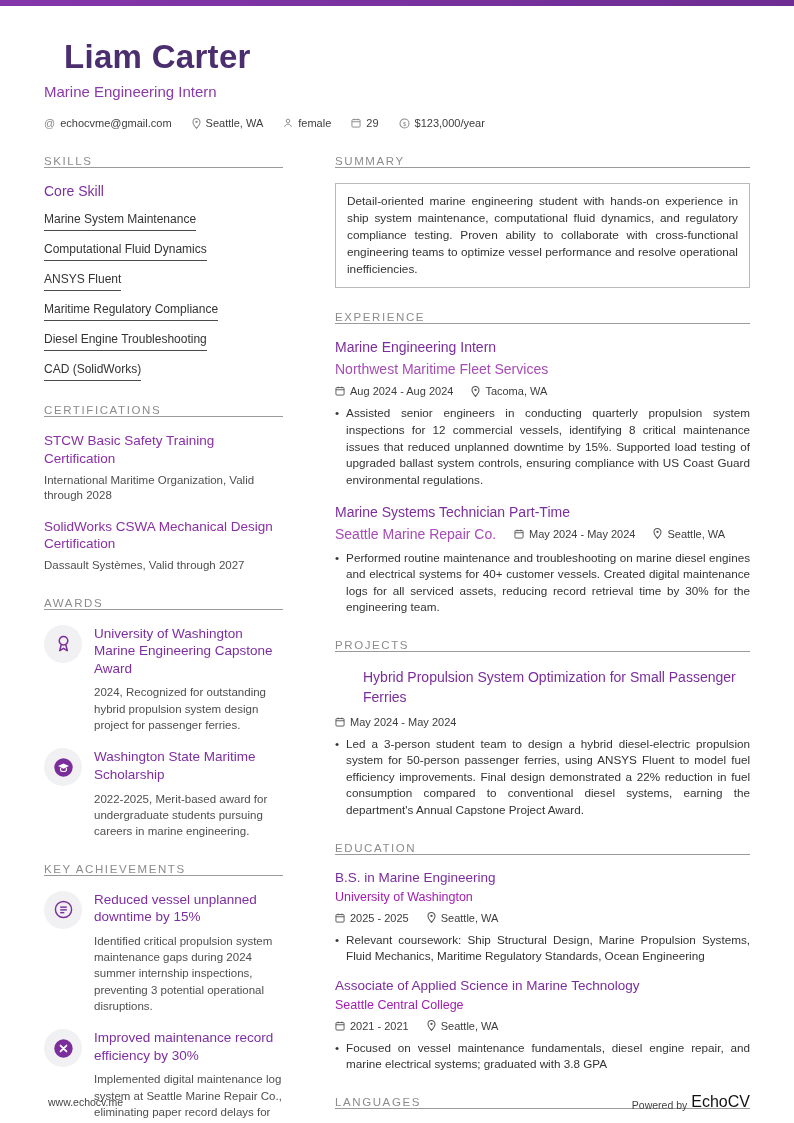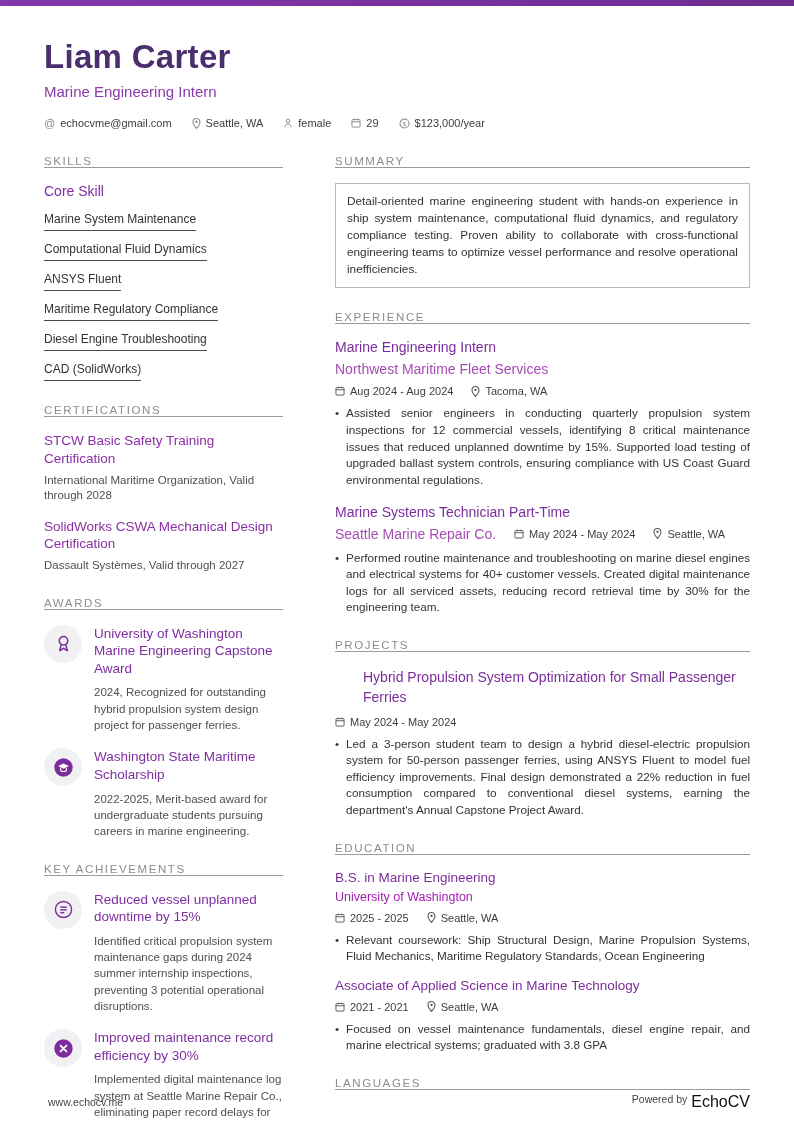--- a/index.html
+++ b/index.html
@@ -4,21 +4,21 @@
 <style>
   * { margin:0; padding:0; box-sizing:border-box; }
   html,body { width:794px; }
   body {
     height:1123px; background:#ffffff; position:relative; overflow:hidden;
     font-family:"Liberation Sans", sans-serif; color:#333;
   }
   .topbar { height:6px; background:linear-gradient(90deg,#8436ab,#6d2d92); }
   .content { padding:32px 44px 0 44px; }
 
-  h1.name { font-size:33px; font-weight:600; color:#4b2e6e; letter-spacing:.3px; }
+  h1.name { font-size:33px; font-weight:600; color:#4b2e6e; letter-spacing:.3px;margin-left:20px; }
   .subtitle { font-size:15px; color:#8a3aa8; margin-top:7px; }
 
   .contact-row { display:flex; align-items:center; gap:20px; margin-top:17px; font-size:11px; color:#3d3d3d; }
   .contact { display:inline-flex; align-items:center; gap:5px; }
   .cicon { color:#8a8a8a; font-size:11px; display:inline-flex; align-items:center; line-height:1; }
 
   .cols { display:flex; gap:52px; margin-top:26px; }
   .left { width:239px; flex:none; }
   .right { flex:1; min-width:0; }
 
@@ -61,21 +61,21 @@
   .bullet .t { text-align:justify; min-width:0; }
 
   .proj-name { font-size:14px; color:#7b2d9c; line-height:1.45;margin-left:28px; }
 
   .edu { margin-bottom:13px; }
   .edu-degree { font-size:13.5px; color:#7b2d9c; }
   .edu-school { font-size:12.5px; color:#a21caf; margin-top:5px; }
 
   .footer { position:absolute; left:48px; right:44px; bottom:12px; display:flex;
             justify-content:space-between; align-items:center; font-size:10.5px; color:#444; }
-  .powered { display:inline-flex; align-items:flex-start; gap:4px; }
+  .powered { display:inline-flex; align-items:flex-end; gap:4px; }
   .brand { font-weight:normal; color:#111; font-size:16px; }
 </style>
 </head>
 <body>
 
 <div class="page">
   <div class="topbar"></div>
 
   <div class="content">
 
@@ -343,20 +343,21 @@
               </span>
             </div>
             <div class="bullet">
               <span class="b">•</span>
               <span class="t">Relevant coursework: Ship Structural Design, Marine Propulsion Systems, Fluid Mechanics, Maritime Regulatory Standards, Ocean Engineering</span>
             </div>
           </article>
 
           <article class="edu">
             <div class="edu-degree">Associate of Applied Science in Marine Technology</div>
+            <div class="edu-school">Seattle Central College</div>
             <div class="meta">
               <span class="meta-item">
                 <span class="cicon">
                     <svg width="10" height="10" viewBox="0 0 16 16">
                       <rect x="1.5" y="2.5" width="13" height="12" rx="1.5" fill="none" stroke="#555" stroke-width="1.5"></rect>
                       <line x1="1.5" y1="6" x2="14.5" y2="6" stroke="#555" stroke-width="1.5"></line>
                       <line x1="5" y1="1" x2="5" y2="3.5" stroke="#555" stroke-width="1.5"></line>
                       <line x1="11" y1="1" x2="11" y2="3.5" stroke="#555" stroke-width="1.5"></line>
                     </svg>
                   </span>

